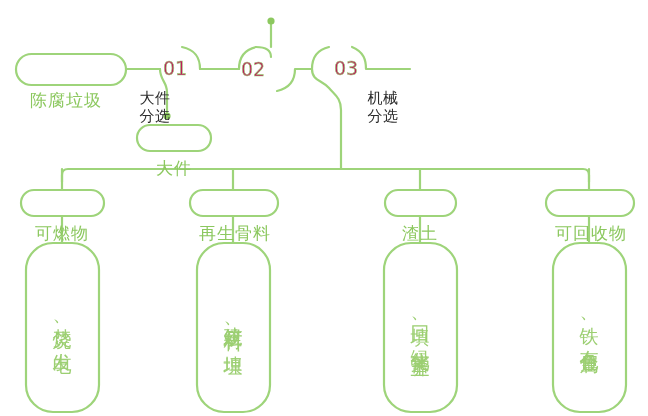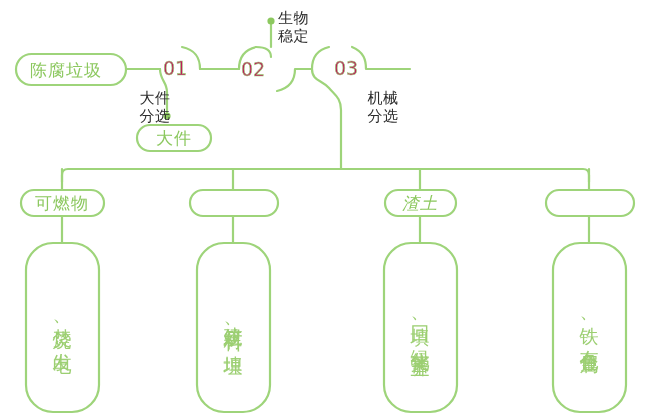--- a/index.html
+++ b/index.html
@@ -23,20 +23,21 @@
     text-align:center;
     font-weight:400;
   }
   .pilltxt{
     position:absolute;
     color:#8cc85f;
     font-size:17px;
     line-height:17px;
     white-space:nowrap;
     letter-spacing:1px;
+    margin-top:30px;
   }
   .numtxt{
     position:absolute;
     color:#be185d;
     font-size:19px;
     line-height:29px;
     letter-spacing:0px;
     font-weight:400;
     -webkit-text-stroke:0.6px #9ed47a;
   }
@@ -116,29 +117,29 @@
   </svg>
 
   <div class="pilltxt" style="left:30px;top:62px;">陈腐垃圾</div>
 
   <div class="numtxt" style="left:163px;top:54px;">01</div>
   <div class="numtxt" style="left:241px;top:55px;">02</div>
   <div class="numtxt" style="left:314px;top:54px;margin-left:20px;">03</div>
 
   <div class="lbl" style="left:129px;top:89px;width:52px;text-align:center;">大件
 分选</div>
-  <div class="lbl" style="left:278px;top:9px;width:52px;text-align:left;">生物
-稳定</div>
   <div class="lbl" style="left:357px;top:89px;width:52px;text-align:center;">机械
 分选</div>
 
   <div class="pilltxt" style="left:156px;top:130px;">大件</div>
 
   <div class="pilltxt" style="left:35px;top:195px;text-align:right;">可燃物</div>
-  <div class="pilltxt" style="left:402px;top:195px;font-style:italic;">渣土</div>
+  <div class="pilltxt" style="left:199px;top:195px;">再生骨料</div>
+  <div class="pilltxt" style="left:402px;top:195px;">渣土</div>
+  <div class="pilltxt" style="left:555px;top:195px;">可回收物</div>
 
   <div class="vtxt" style="left:26px;top:243px;width:73px;height:169px;display:flex;align-items:center;justify-content:center;">
     <span class="vcol">焚烧、</span>
     <span class="vcol">发电</span>
   </div>
 
   <div class="vtxt" style="left:197px;top:243px;width:73px;height:169px;display:flex;align-items:center;justify-content:center;">
     <span class="vcol">建筑材料、</span>
     <span class="vcol">填埋</span>
   </div>

